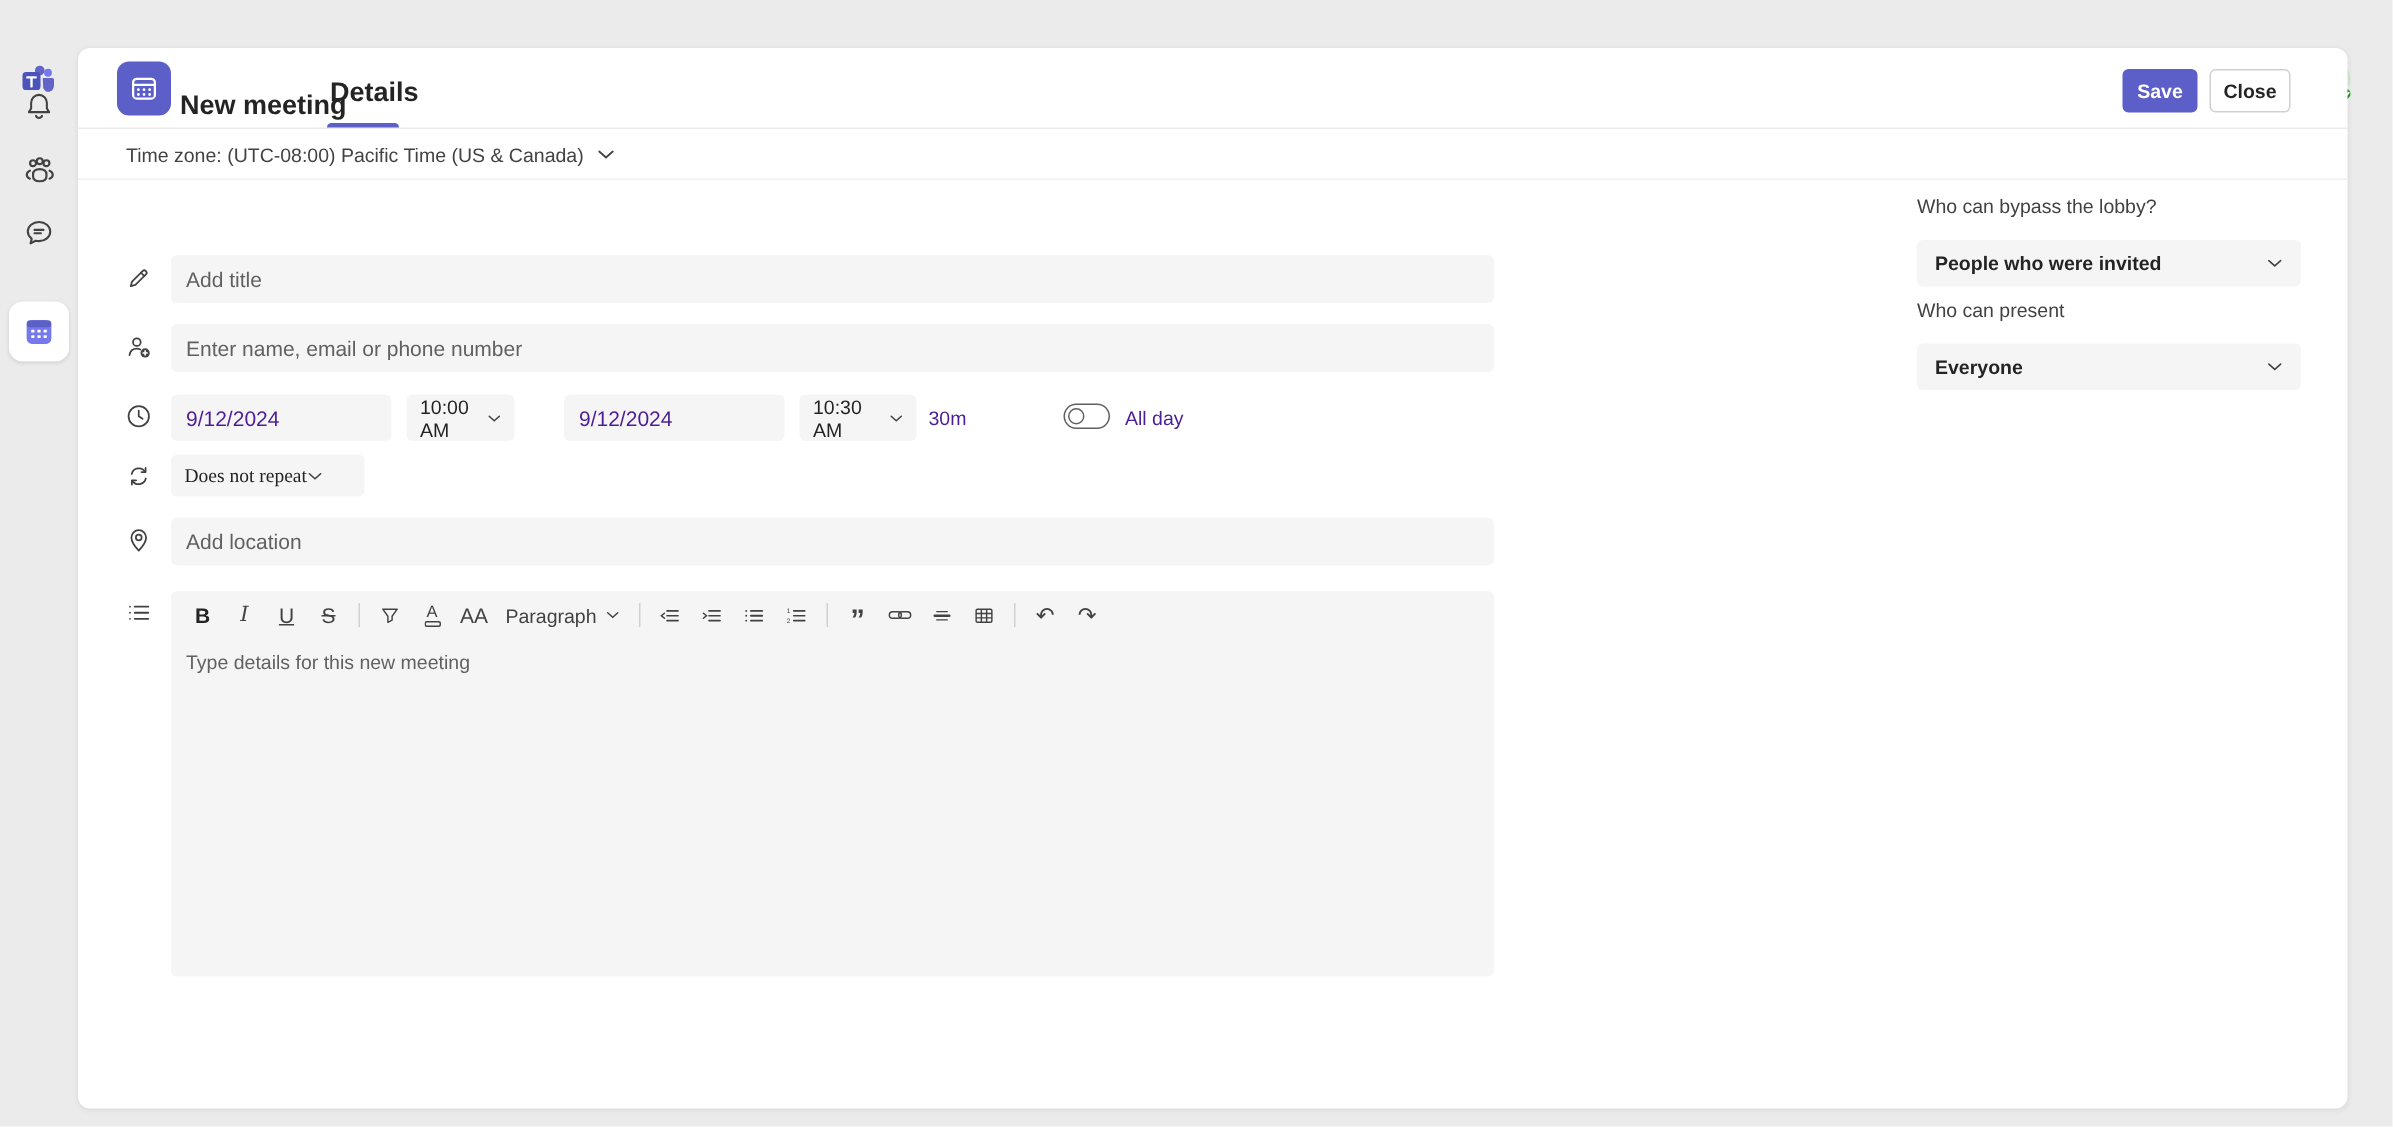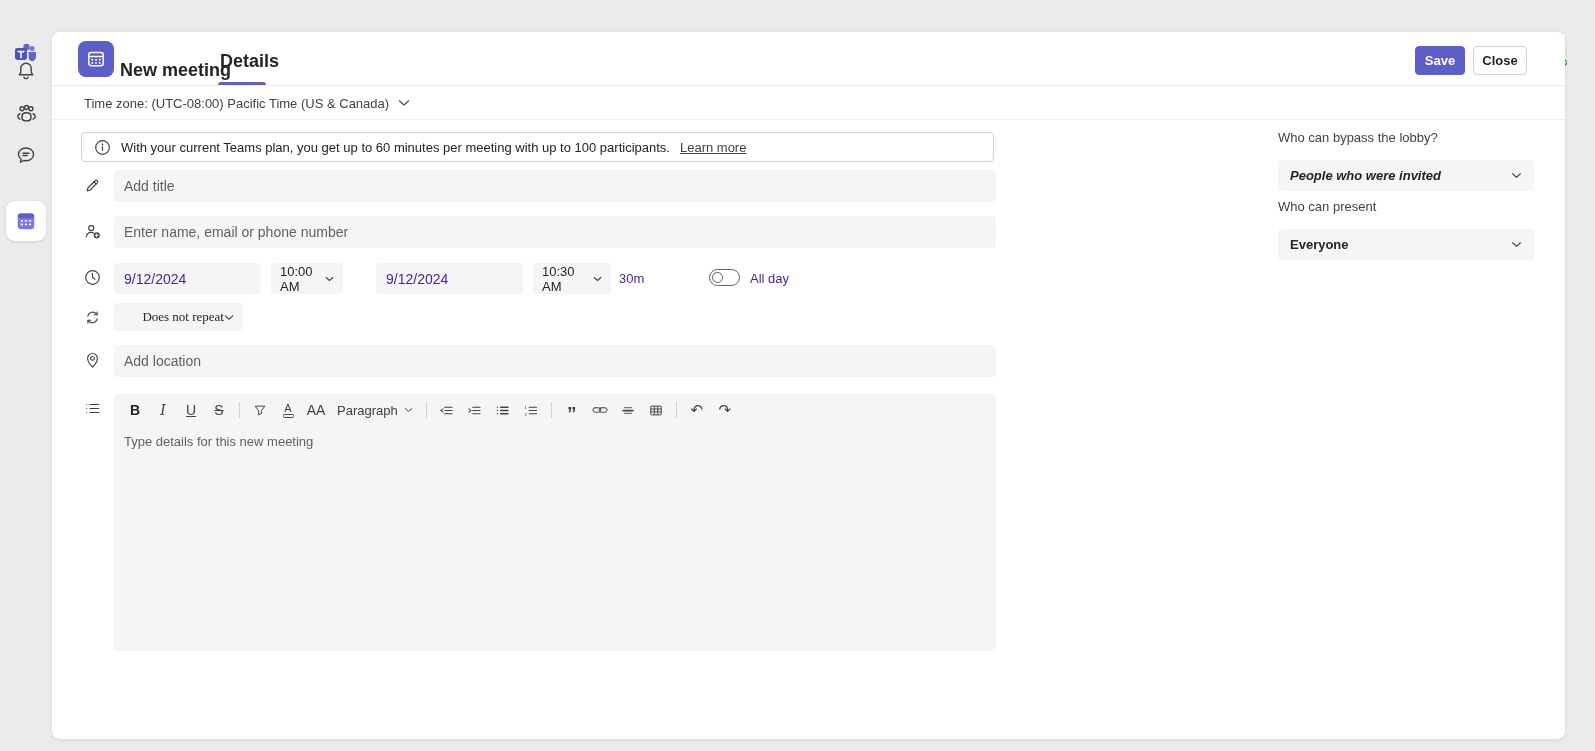--- a/index.html
+++ b/index.html
@@ -72,21 +72,21 @@
     display:flex; align-items:center; gap:10px; padding:0 12px; font-size:13px; }
   .banner a { color:#424242; }
 
   
   .gutter-icon { position:absolute; left:32px; width:18px; height:18px; color:#424242; }
   .field { position:absolute; left:62px; background:#f5f5f5; border-radius:4px;
     font-size:13px; display:flex; align-items:center; }
   .field input { width:100%; height:100%; border:none; outline:none; background:transparent;
     font-size:14px; color:#4c1d95; padding:0 10px; font-family:Liberation Sans, sans-serif; }
   .field input::placeholder { color:#616161; opacity:1; }
-  .pill { display:flex; align-items:center; justify-content:flex-end;
+  .pill { display:flex; align-items:center; justify-content:flex-start;
     padding:0 9px; color:#242424; cursor:pointer; }
   .row-text { position:absolute; font-size:13px; color:#4c1d95; }
   .arrow-glyph { position:absolute; left:348px; top:237px; font-size:15px; color:#424242; }
   .toggle { position:absolute; left:657px; top:237px; width:31px; height:17px;
     border:1px solid #616161; border-radius:10px; background:#ffffff; cursor:pointer; }
   .toggle .knob { position:absolute; left:2px; top:2px; width:11px; height:11px;
     border-radius:50%; border:1px solid #616161; background:#ffffff; }
 
   
   .editor { position:absolute; left:62px; top:362px; width:882px; height:257px;
@@ -208,31 +208,20 @@
 
   <div class="tz-row">
     <span>Time zone: (UTC-08:00) Pacific Time (US &amp; Canada)</span>
     <span class="chev">
       <svg width="12" height="8" viewBox="0 0 12 8" fill="none" stroke="#424242" stroke-width="1.2" stroke-linecap="round">
           <path d="M1.5 2l4.5 4 4.5-4"></path>
         </svg>
     </span>
   </div>
 
-  <div class="banner">
-    <span>
-      <svg width="17" height="17" viewBox="0 0 16 16" fill="none" stroke="#424242" stroke-width="1.1" stroke-linecap="round">
-        <circle cx="8" cy="8" r="6.4"></circle>
-          <path d="M8 7.2v3.4"></path>
-          <path d="M8 5.1h.01" stroke-width="1.6"></path>
-      </svg>
-    </span>
-    <span>With your current Teams plan, you get up to 60 minutes per meeting with up to 100 participants.</span>
-    <a href="#" style="text-decoration:underline;">Learn more</a>
-  </div>
 
   <span class="gutter-icon" style="top:145px;">
     <svg width="17" height="17" viewBox="0 0 16 16" fill="none" stroke="#424242" stroke-width="1.1" stroke-linecap="round" stroke-linejoin="round">
       <path d="M3 13l.8-2.9 6.6-6.6a1.45 1.45 0 0 1 2.1 2.1L5.9 12.2 3 13z"></path>
         <path d="M9.4 4.5l2.1 2.1"></path>
     </svg>
   </span>
   <div class="field" style="top:138px; width:882px; height:32px;">
     <input type="text" placeholder="Add title" style="">
   </div>
@@ -388,21 +377,21 @@
           </svg>
       </span>
       <span class="tsep"></span>
       <span class="tbtn" style="font-size:15px;">↶</span>
       <span class="tbtn" style="font-size:15px;">↷</span>
     </div>
     <div class="editor-body">Type details for this new meeting</div>
   </div>
 
   <div class="opt-label" style="top:98px;">Who can bypass the lobby?</div>
-  <div class="opt-dd" style="top:128px;font-style:italic;">
+  <div class="opt-dd" style="top:128px;">
     <span>People who were invited</span>
     <span class="chev">
       <svg width="11" height="7" viewBox="0 0 12 8" fill="none" stroke="#424242" stroke-width="1.2" stroke-linecap="round">
           <path d="M1.5 2l4.5 4 4.5-4"></path>
         </svg>
     </span>
   </div>
   <div class="opt-label" style="top:167px;">Who can present</div>
   <div class="opt-dd" style="top:197px;">
     <span>Everyone</span>

